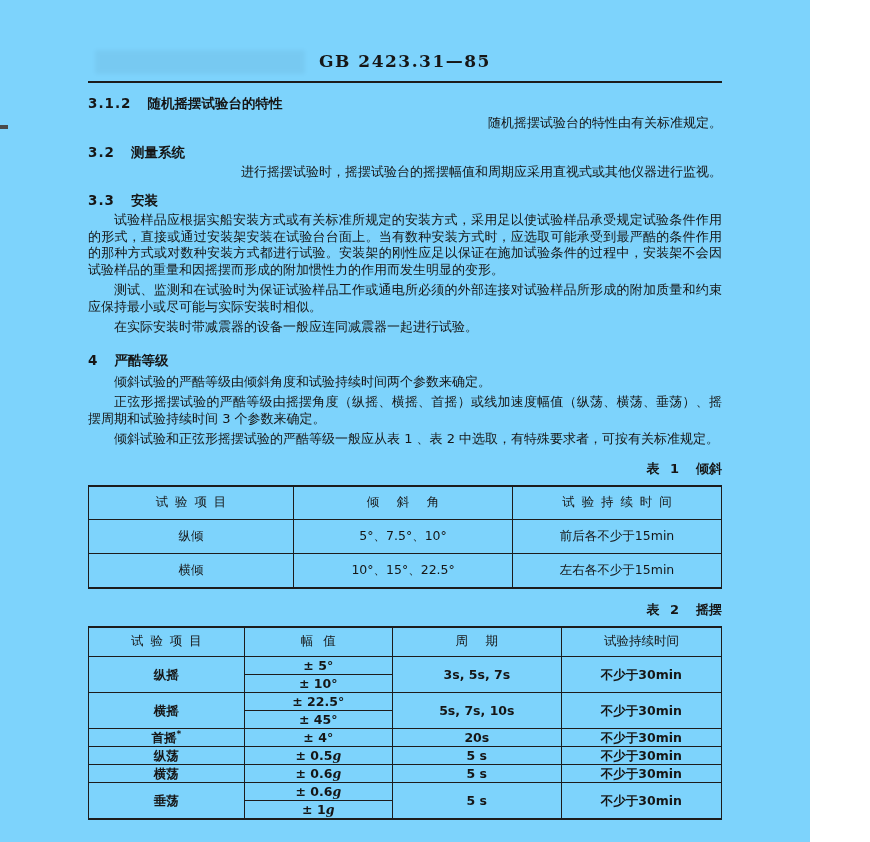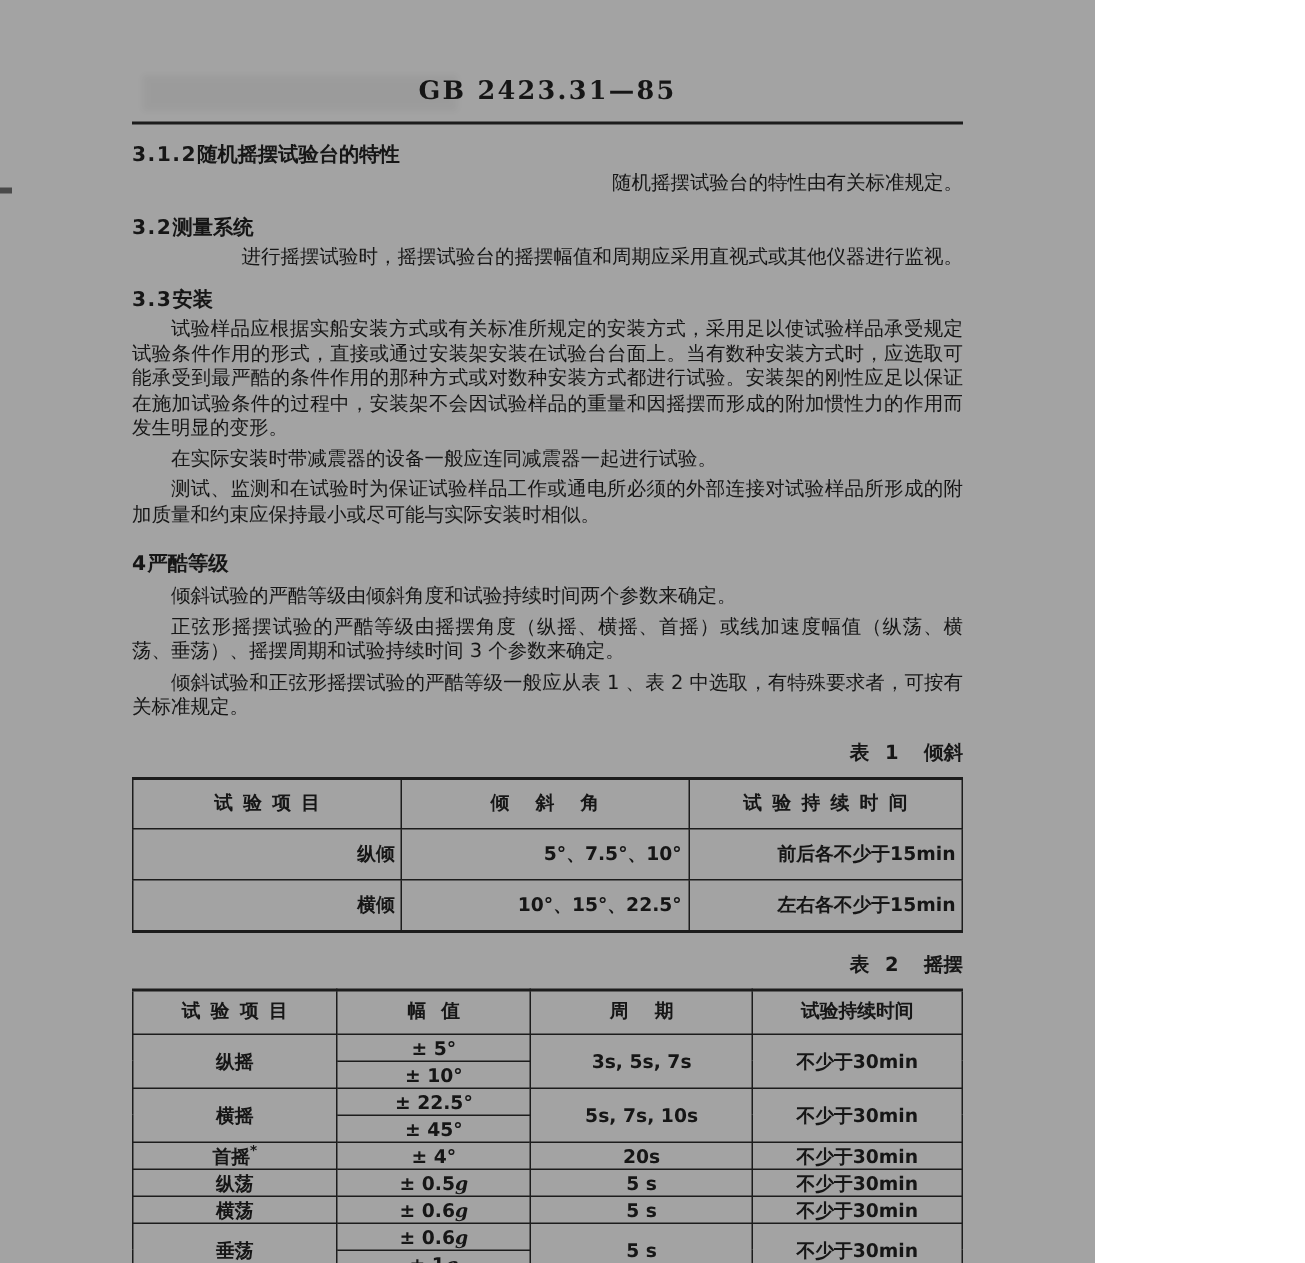--- a/index.html
+++ b/index.html
@@ -1,19 +1,19 @@
 <!DOCTYPE html>
 <html><head>
 <meta charset="utf-8">
 <style>
   html,body { margin:0; padding:0; background:#ffffff; }
   .page {
     position:relative;
-    width:730px; height:842px;
-    background:#a3a3a3;
+    width:810px; height:842px;
+    background:#7dd3fc;
     color:#161616;
     font-family:"DejaVu Sans", sans-serif;
     overflow:hidden;
   }
   .inner { padding:50px 88px 0 88px; }
 
   .std-head {
     text-align:center;
     font-family:"DejaVu Serif", serif;
     font-weight:bold;
@@ -25,21 +25,21 @@
     border:0; border-top:2.5px solid #1c1c1c;
     margin:9px 0 0 0;
   }
 
   .sec-h {
     font-weight:bold;
     font-size:13.5px;
     line-height:16px;
     margin-top:12px;
   }
-  .sec-h .num { letter-spacing:1px; }
+  .sec-h .num { margin-right:16px; letter-spacing:1px; }
   .sec-h.major { margin-top:16px; margin-bottom:6px; }
 
   p.body {
     margin:4px 0 0 0;
     font-size:13px;
     line-height:16.5px;
     text-align:justify;
     text-indent:2em;
   }
   p.body.noj { text-align:right; text-indent:1.5em; }
@@ -59,23 +59,23 @@
     border-top:2.5px solid #1c1c1c;
     border-bottom:2.5px solid #1c1c1c;
   }
   table.tbl th, table.tbl td {
     border:1px solid #1c1c1c;
     text-align:center;
     vertical-align:middle;
     font-size:12.5px;
     padding:2px 4px;
   }
-  table.tbl th { font-weight:bold; }
+  table.tbl th { font-weight:normal; }
   table.t1 th { height:28px; }
-  table.t1 td { height:29px; font-weight:bold;text-align:right; }
+  table.t1 td { height:29px; font-weight:normal; }
   table.t2 th { height:24px; }
   table.t2 td { height:15px; line-height:15px; font-weight:bold; padding:1px 4px; }
   .ls-a { letter-spacing:0.55em; text-indent:0.55em; }
   .ls-b { letter-spacing:0.8em;  text-indent:0.8em; }
   .ls-c { letter-spacing:1.4em;  text-indent:1.4em; }
   .unit-g { font-style:italic; font-family:"DejaVu Serif", serif; }
   sup.fm { font-size:9px; vertical-align:super; line-height:0; }
 
   .artifact-tick {
     position:absolute; left:0; top:125px;
@@ -106,22 +106,22 @@
 
     <div class="sec-h">
       <span class="num">3.2</span><span>测量系统</span>
     </div>
     <p class="body noj">进行摇摆试验时，摇摆试验台的摇摆幅值和周期应采用直视式或其他仪器进行监视。</p>
 
     <div class="sec-h">
       <span class="num">3.3</span><span>安装</span>
     </div>
     <p class="body">试验样品应根据实船安装方式或有关标准所规定的安装方式，采用足以使试验样品承受规定试验条件作用的形式，直接或通过安装架安装在试验台台面上。当有数种安装方式时，应选取可能承受到最严酷的条件作用的那种方式或对数种安装方式都进行试验。安装架的刚性应足以保证在施加试验条件的过程中，安装架不会因试验样品的重量和因摇摆而形成的附加惯性力的作用而发生明显的变形。</p>
+    <p class="body">测试、监测和在试验时为保证试验样品工作或通电所必须的外部连接对试验样品所形成的附加质量和约束应保持最小或尽可能与实际安装时相似。</p>
     <p class="body">在实际安装时带减震器的设备一般应连同减震器一起进行试验。</p>
-    <p class="body">测试、监测和在试验时为保证试验样品工作或通电所必须的外部连接对试验样品所形成的附加质量和约束应保持最小或尽可能与实际安装时相似。</p>
 
     <div class="sec-h major">
       <span class="num">4</span><span>严酷等级</span>
     </div>
     <p class="body">倾斜试验的严酷等级由倾斜角度和试验持续时间两个参数来确定。</p>
     <p class="body">正弦形摇摆试验的严酷等级由摇摆角度（纵摇、横摇、首摇）或线加速度幅值（纵荡、横荡、垂荡）、摇摆周期和试验持续时间 3 个参数来确定。</p>
     <p class="body">倾斜试验和正弦形摇摆试验的严酷等级一般应从表 1 、表 2 中选取，有特殊要求者，可按有关标准规定。</p>
 
     <div class="tbl-caption">
       <span class="cap-no">表 1</span><span>倾斜</span>

